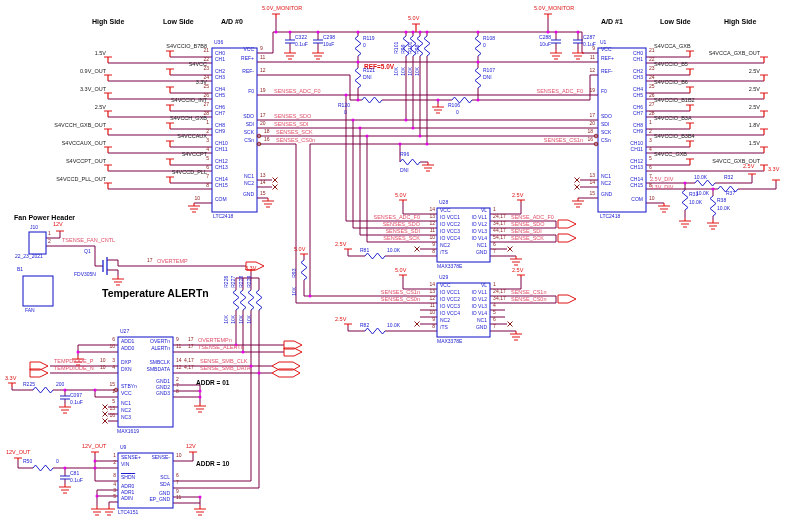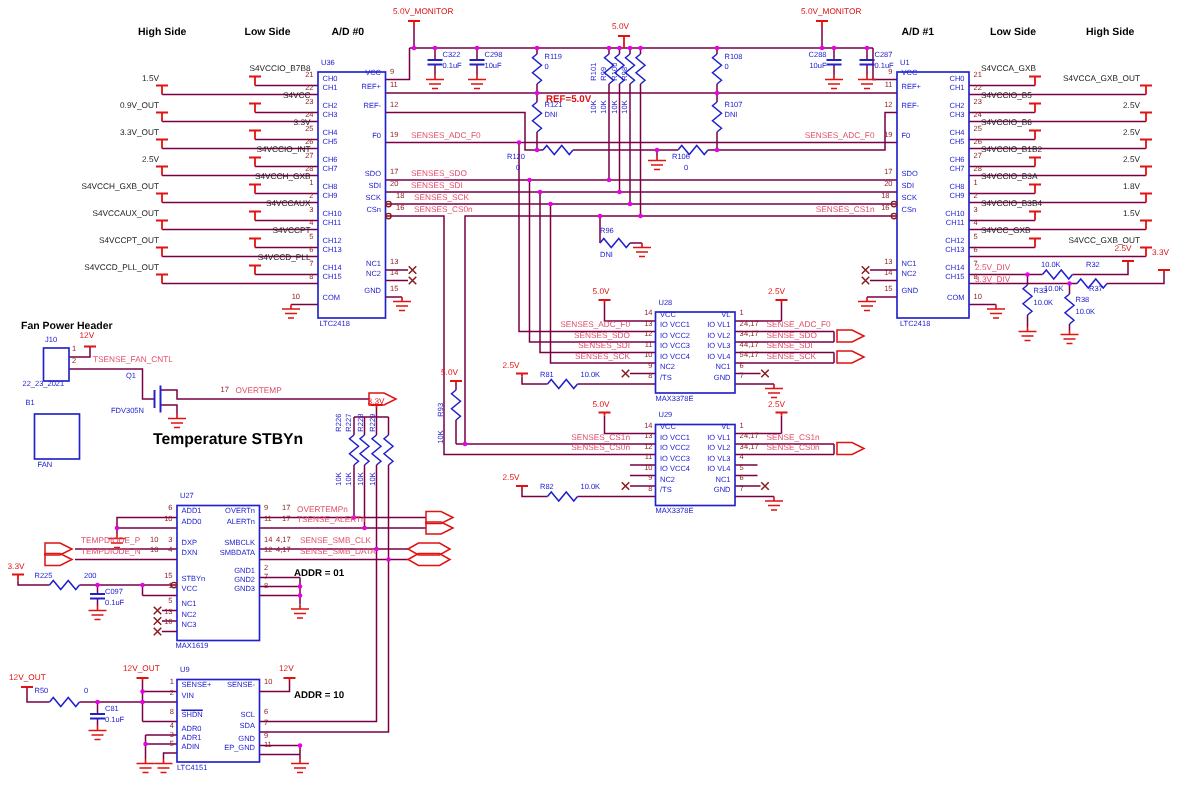--- a/index.html
+++ b/index.html
@@ -258,21 +258,21 @@
 </svg>
 
 <div id="labels">
       <span class="lb ttl" style="left: 92px; top: 18px;">High Side</span>
       <span class="lb ttl" style="left: 163px; top: 18px;">Low Side</span>
       <span class="lb ttl" style="left: 221px; top: 18px;">A/D #0</span>
       <span class="lb ttl" style="left: 601px; top: 18px;">A/D #1</span>
       <span class="lb ttl" style="left: 660px; top: 18px;">Low Side</span>
       <span class="lb ttl" style="left: 724px; top: 18px;">High Side</span>
       <span class="lb ttl" style="left: 14px; top: 214px;">Fan Power Header</span>
-      <span class="lb big" style="left: 102px; top: 287px;">Temperature STBYn</span>
+      <span class="lb big" style="left: 102px; top: 287px;">Temperature ALERTn</span>
       <span class="lb pwr" style="left: 262px; top: 5px;">5.0V_MONITOR</span>
       <span class="lb pwr" style="left: 534px; top: 5px;">5.0V_MONITOR</span>
       <span class="lb pwr" style="left: 408px; top: 15px;">5.0V</span>
       <span class="lb rfb" style="left: 364px; top: 63px;">REF=5.0V</span>
       <span class="lb blu" style="left: 295px; top: 35px;">C322</span>
       <span class="lb blu" style="left: 295px; top: 42px;">0.1uF</span>
       <span class="lb blu" style="left: 323px; top: 35px;">C298</span>
       <span class="lb blu" style="left: 323px; top: 42px;">10uF</span>
       <span class="lb blu" style="left: 363px; top: 36px;">R119</span>
       <span class="lb blu" style="left: 363px; top: 43px;">0</span>

